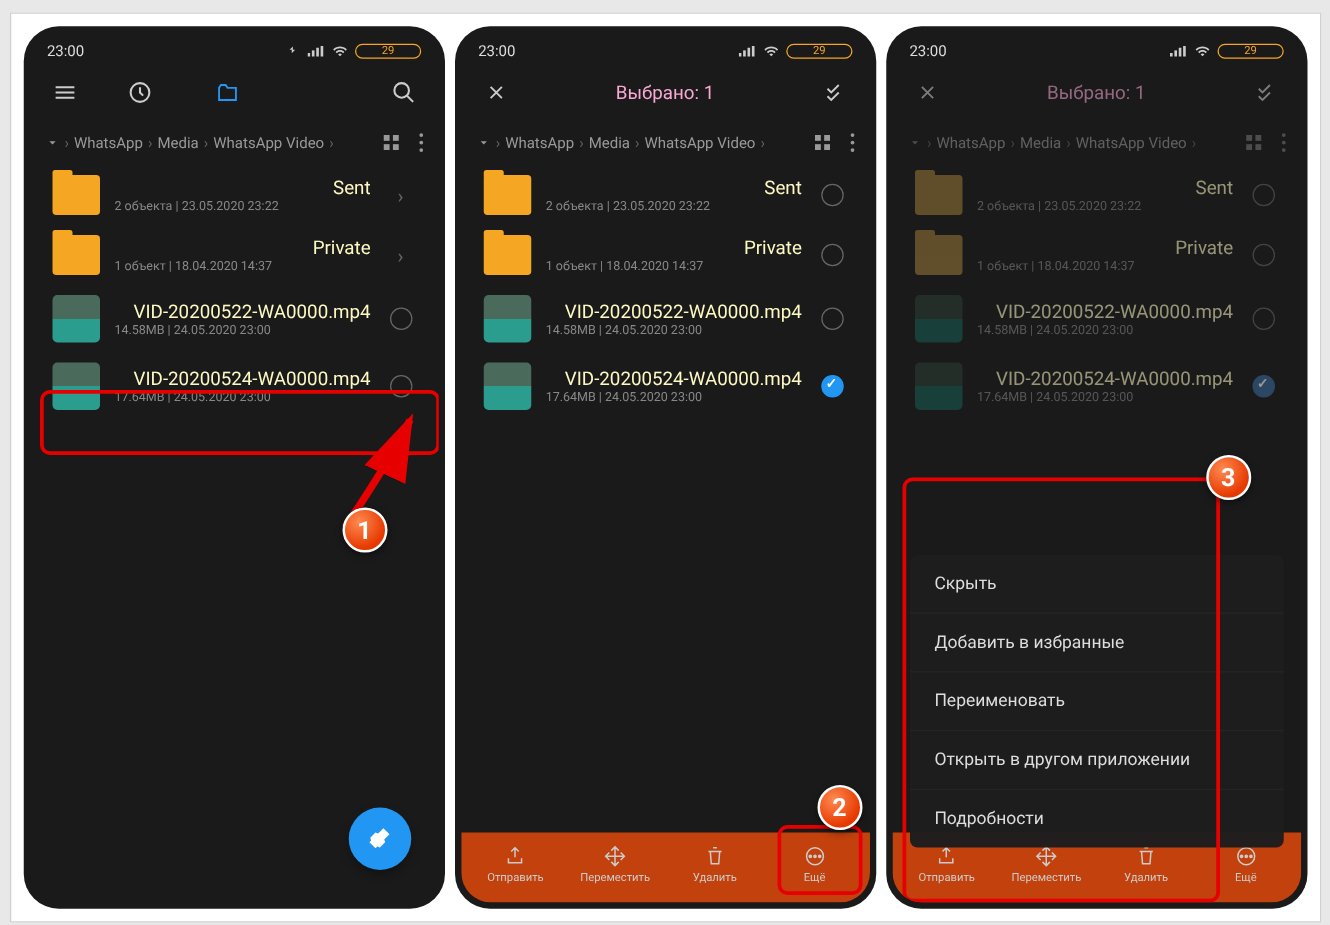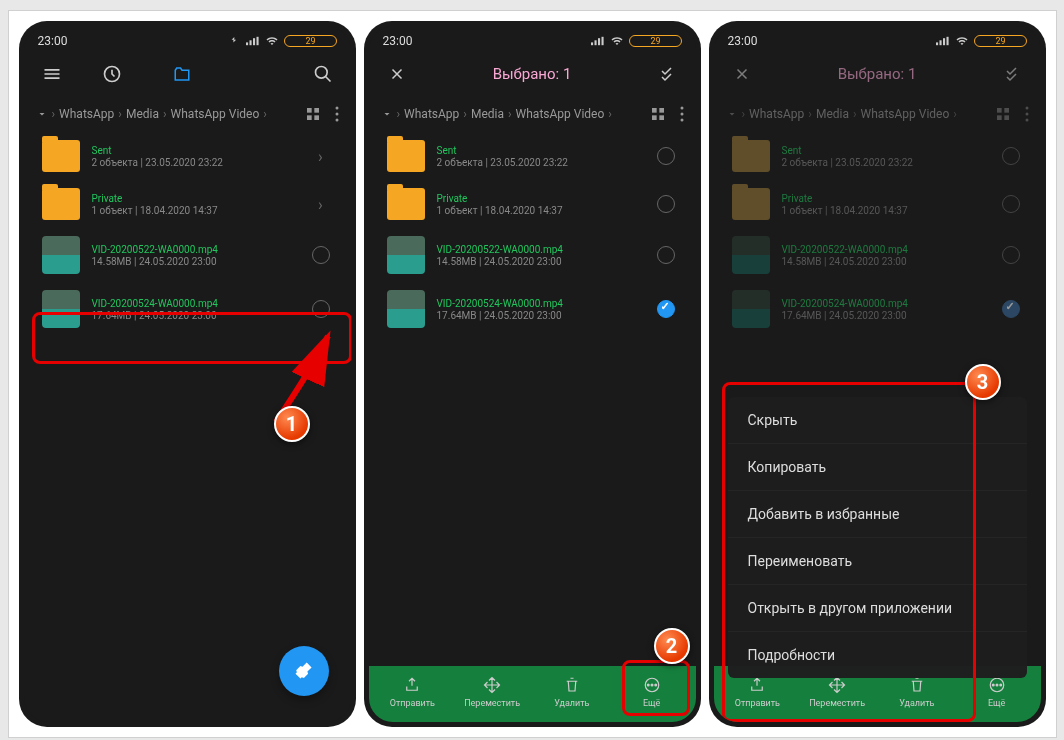--- a/index.html
+++ b/index.html
@@ -99,21 +99,21 @@
 }
 .folder-icon.dim { background: #9b7938; }
 .folder-icon.dim::before { background: #9b7938; }
 .video-thumb {
   width: 38px; height: 38px;
   border-radius: 4px;
   background: linear-gradient(to bottom, #4a6b5c 0%, #4a6b5c 50%, #2a9d8f 50%, #2a9d8f 100%);
 }
 .video-thumb.dim { filter: brightness(0.6); }
 .file-info { flex: 1; }
-.file-name { color: #22c55e; font-size: 10px; }
+.file-name { color: #fef9c3; font-size: 15px; text-align: right; }
 .file-meta { color: #888; font-size: 10px; margin-top: 1px; }
 .row-right {
   width: 24px; height: 24px;
   display: flex; align-items: center; justify-content: center;
 }
 .chevron { color: #666; font-size: 16px; }
 .radio {
   width: 18px; height: 18px;
   border: 1.5px solid #666;
   border-radius: 50%;
@@ -140,21 +140,21 @@
   border-radius: 50%;
   display: flex; align-items: center; justify-content: center;
   box-shadow: 0 4px 8px rgba(0,0,0,0.3);
 }
 .bottom-actions {
   position: absolute;
   bottom: 0; left: 0; right: 0;
   display: flex;
   justify-content: space-around;
   padding: 10px 4px 14px;
-  background: #15803d;
+  background: #c2410c;
 }
 .action-btn {
   display: flex;
   flex-direction: column;
   align-items: center;
   gap: 4px;
   color: #ccc;
   font-size: 9px;
   flex: 1;
 }
@@ -567,21 +567,20 @@
             <div class="file-meta">17.64MB  |  24.05.2020 23:00</div>
           </div>
           <div class="row-right">
               <div class="radio checked dim"></div>
             </div>
         </div>
       </div>
 
       <div class="context-menu">
         <div class="menu-item">Скрыть</div>
-        <div class="menu-item">Копировать</div>
         <div class="menu-item">Добавить в избранные</div>
         <div class="menu-item">Переименовать</div>
         <div class="menu-item">Открыть в другом приложении</div>
         <div class="menu-item">Подробности</div>
       </div>
 
       <div class="bottom-actions">
         <div class="action-btn">
           <svg viewBox="0 0 24 24" fill="none" stroke="currentColor" stroke-width="1.6">
               <path d="M12 3v10M8 7l4-4 4 4M5 14v5h14v-5"></path>

